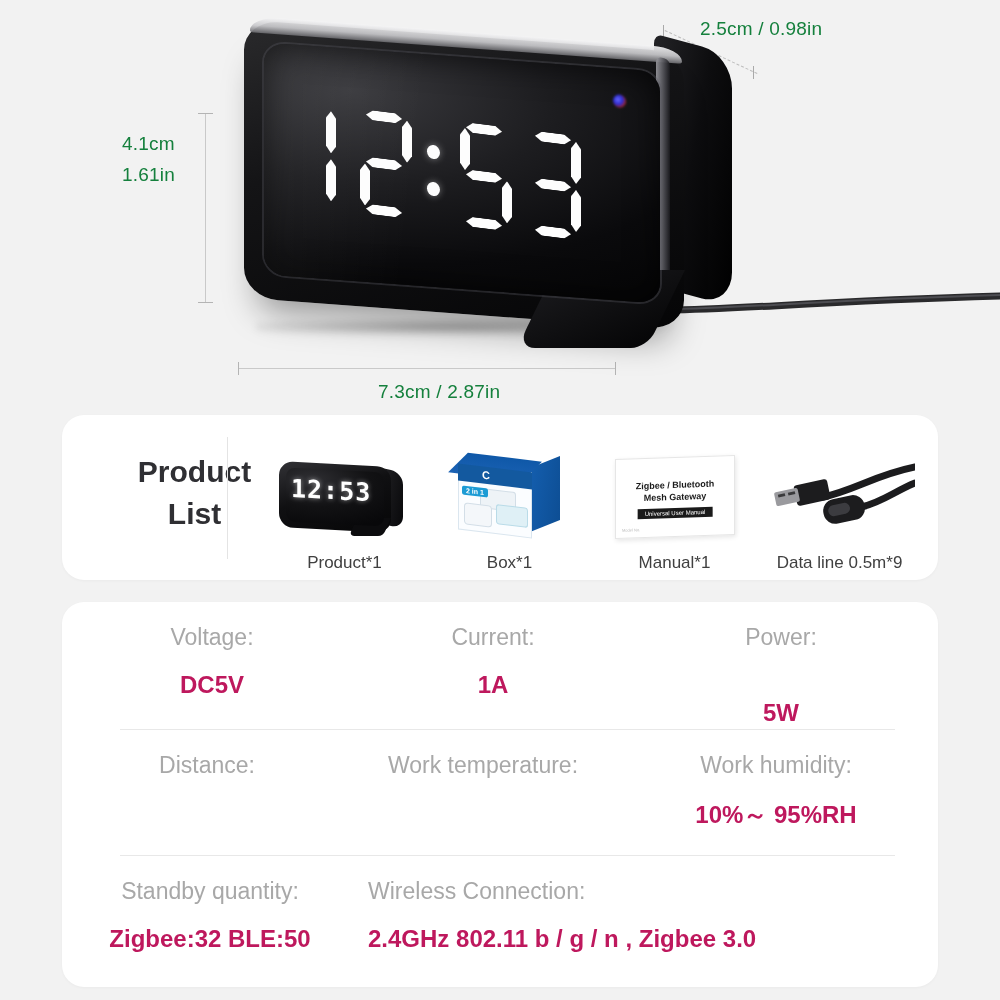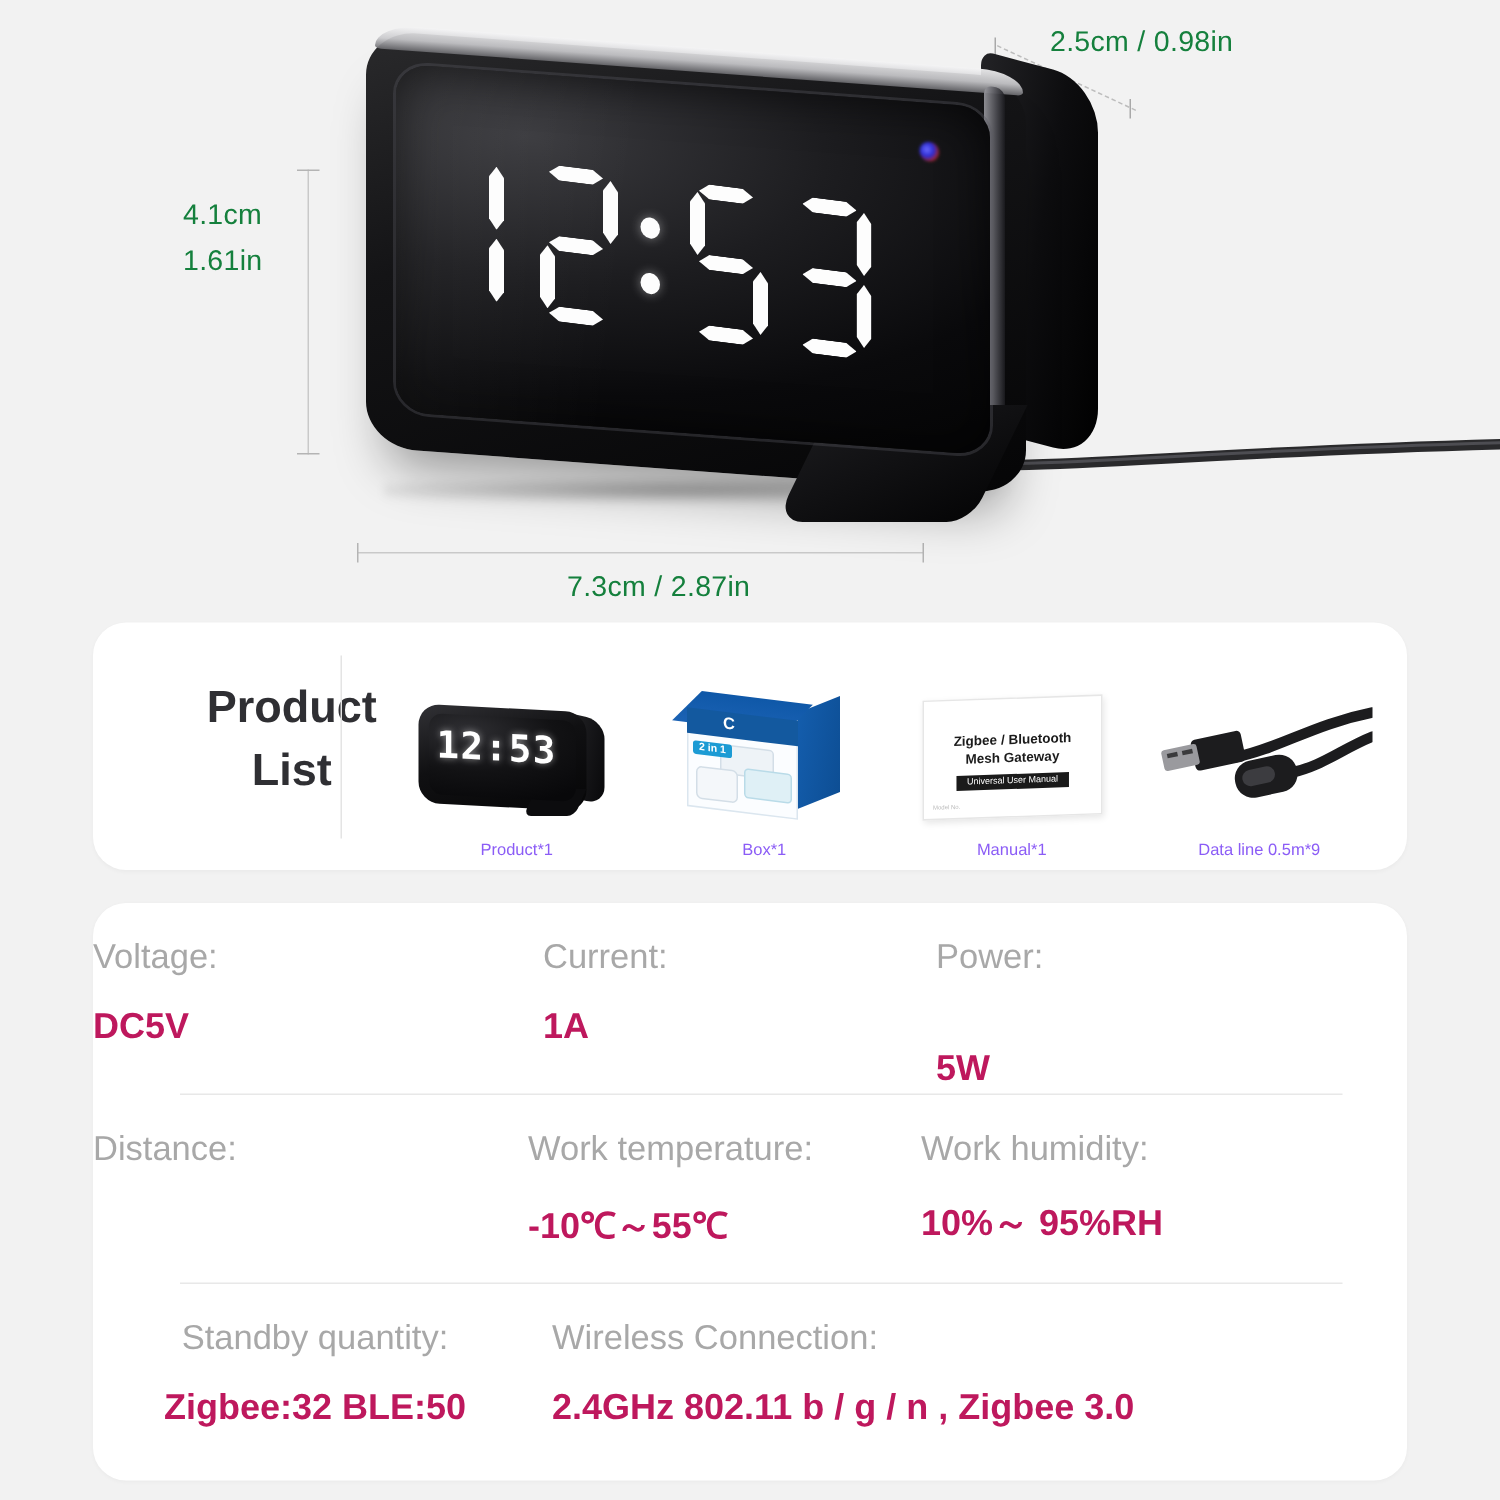--- a/index.html
+++ b/index.html
@@ -200,21 +200,21 @@
 
   .pl-items {
     position: absolute; left: 200px; top: 10px;
     width: 660px; height: 148px;
     display: flex; align-items: flex-end;
   }
   .pl-item { flex: 1; display: flex; flex-direction: column; align-items: center; }
   .pl-thumb { height: 92px; display: flex; align-items: center; justify-content: center; }
   .pl-label {
     margin-top: 10px;
-    font-size: 11px; color: #8b5cf6; white-space: nowrap;
+    font-size: 17px; color: #404040; white-space: nowrap;
   }
 
   
   .mini-clock { position: relative; width: 132px; height: 74px; }
   .mini-clock .mc-body {
     position: absolute; left: 0; top: 4px; width: 112px; height: 66px;
     background: linear-gradient(160deg,#323236,#101012 45%,#060607);
     border-radius: 14px;
     transform: skewY(3deg);
   }
@@ -316,21 +316,21 @@
   }
 
   
   .cable-thumb { width: 150px; height: 80px; }
 
   
   .spec-row { position: absolute; left: 0; width: 876px; display: flex; }
   .spec-row.r1 { top: 22px; }
   .spec-row.r2 { top: 150px; }
   .spec-row.r3 { top: 276px; }
-  .spec-cell { display: flex; flex-direction: column; }
+  .spec-cell { display: flex; flex-direction: column; align-items: center; }
   .spec-key {
     font-size: 23px; color: #a8a8a8; white-space: nowrap;
   }
   .spec-val {
     margin-top: 20px;
     font-size: 24px; font-weight: 700; color: #be185d; white-space: nowrap;
   }
 
   
   .r1 .c1 { width: 300px; }
@@ -516,21 +516,20 @@
     </div>
 
     <div class="spec-divider d1"></div>
 
     <div class="spec-row r2">
       <div class="spec-cell c1">
         <div class="spec-key">Distance:</div>
       </div>
       <div class="spec-cell c2">
         <div class="spec-key">Work temperature:</div>
-        <div class="spec-val">-10℃～55℃</div>
       </div>
       <div class="spec-cell c3">
         <div class="spec-key">Work humidity:</div>
         <div class="spec-val">10%～ 95%RH</div>
       </div>
     </div>
 
     <div class="spec-divider d2"></div>
 
     <div class="spec-row r3">

